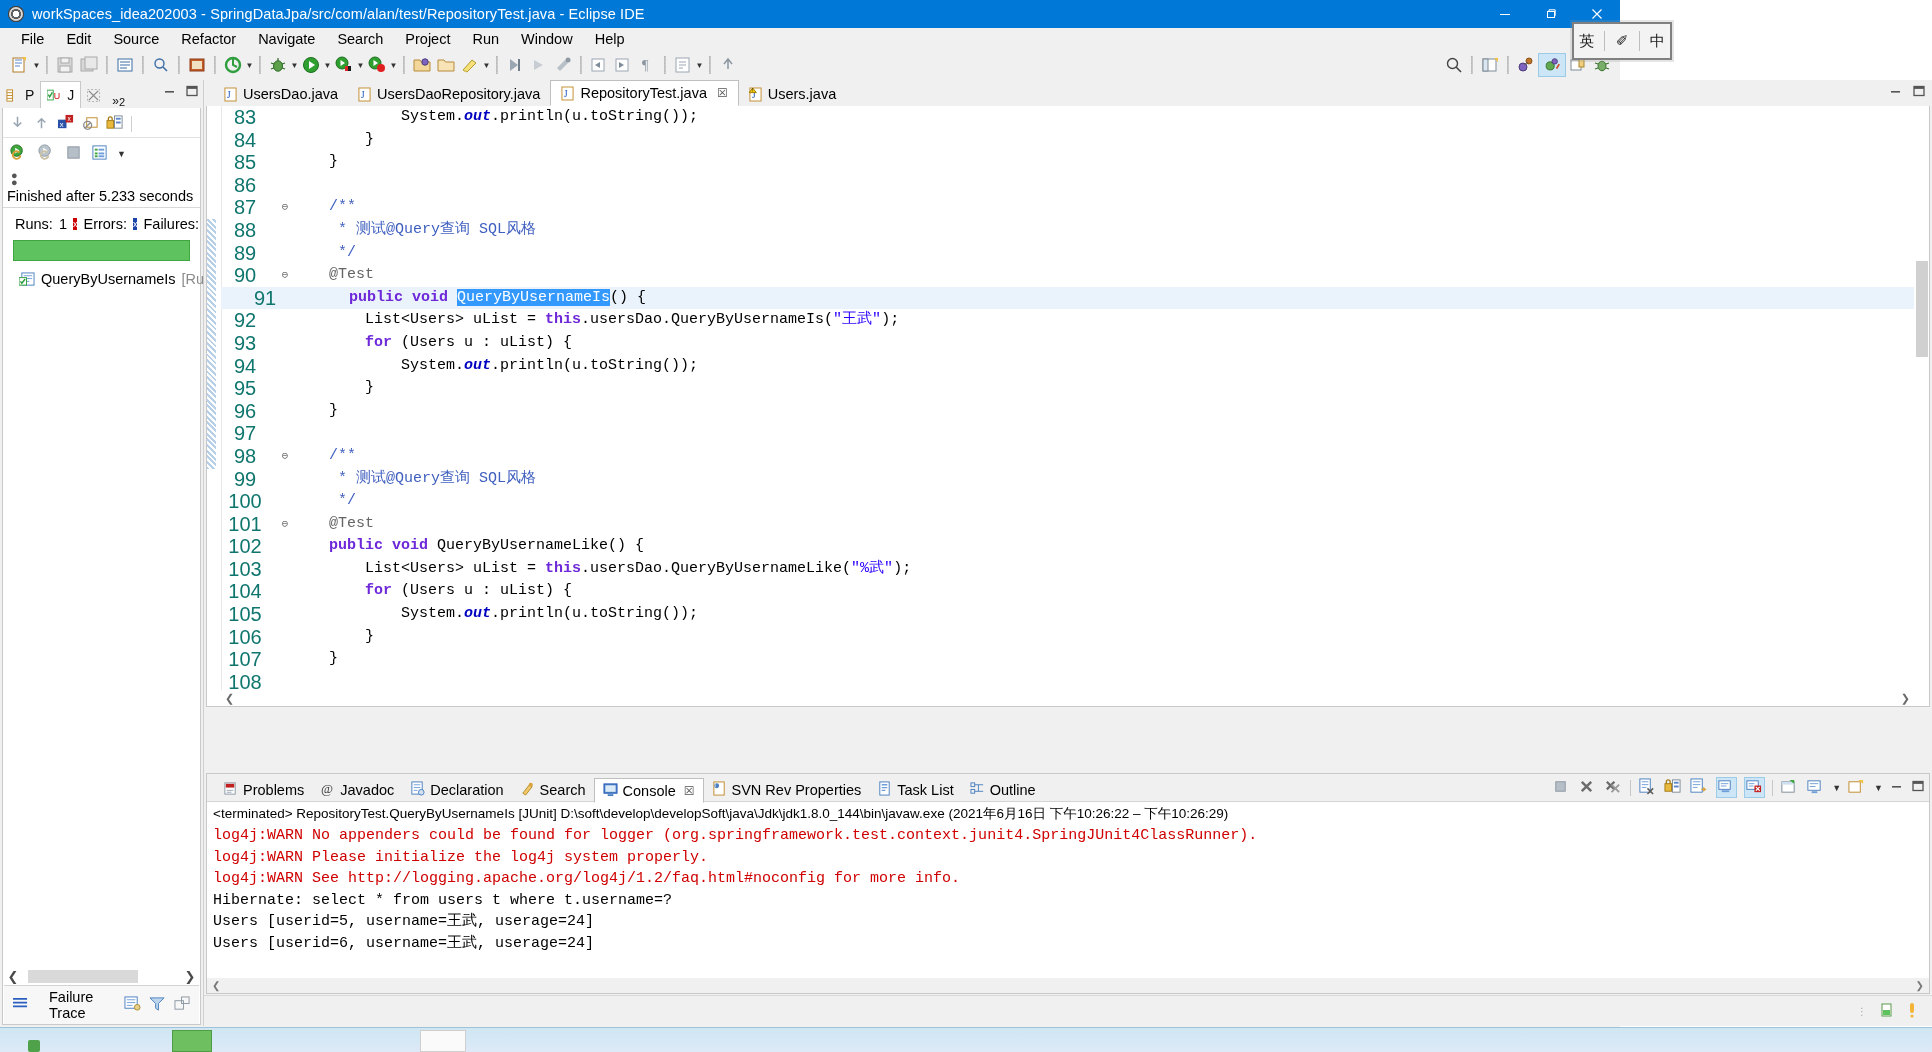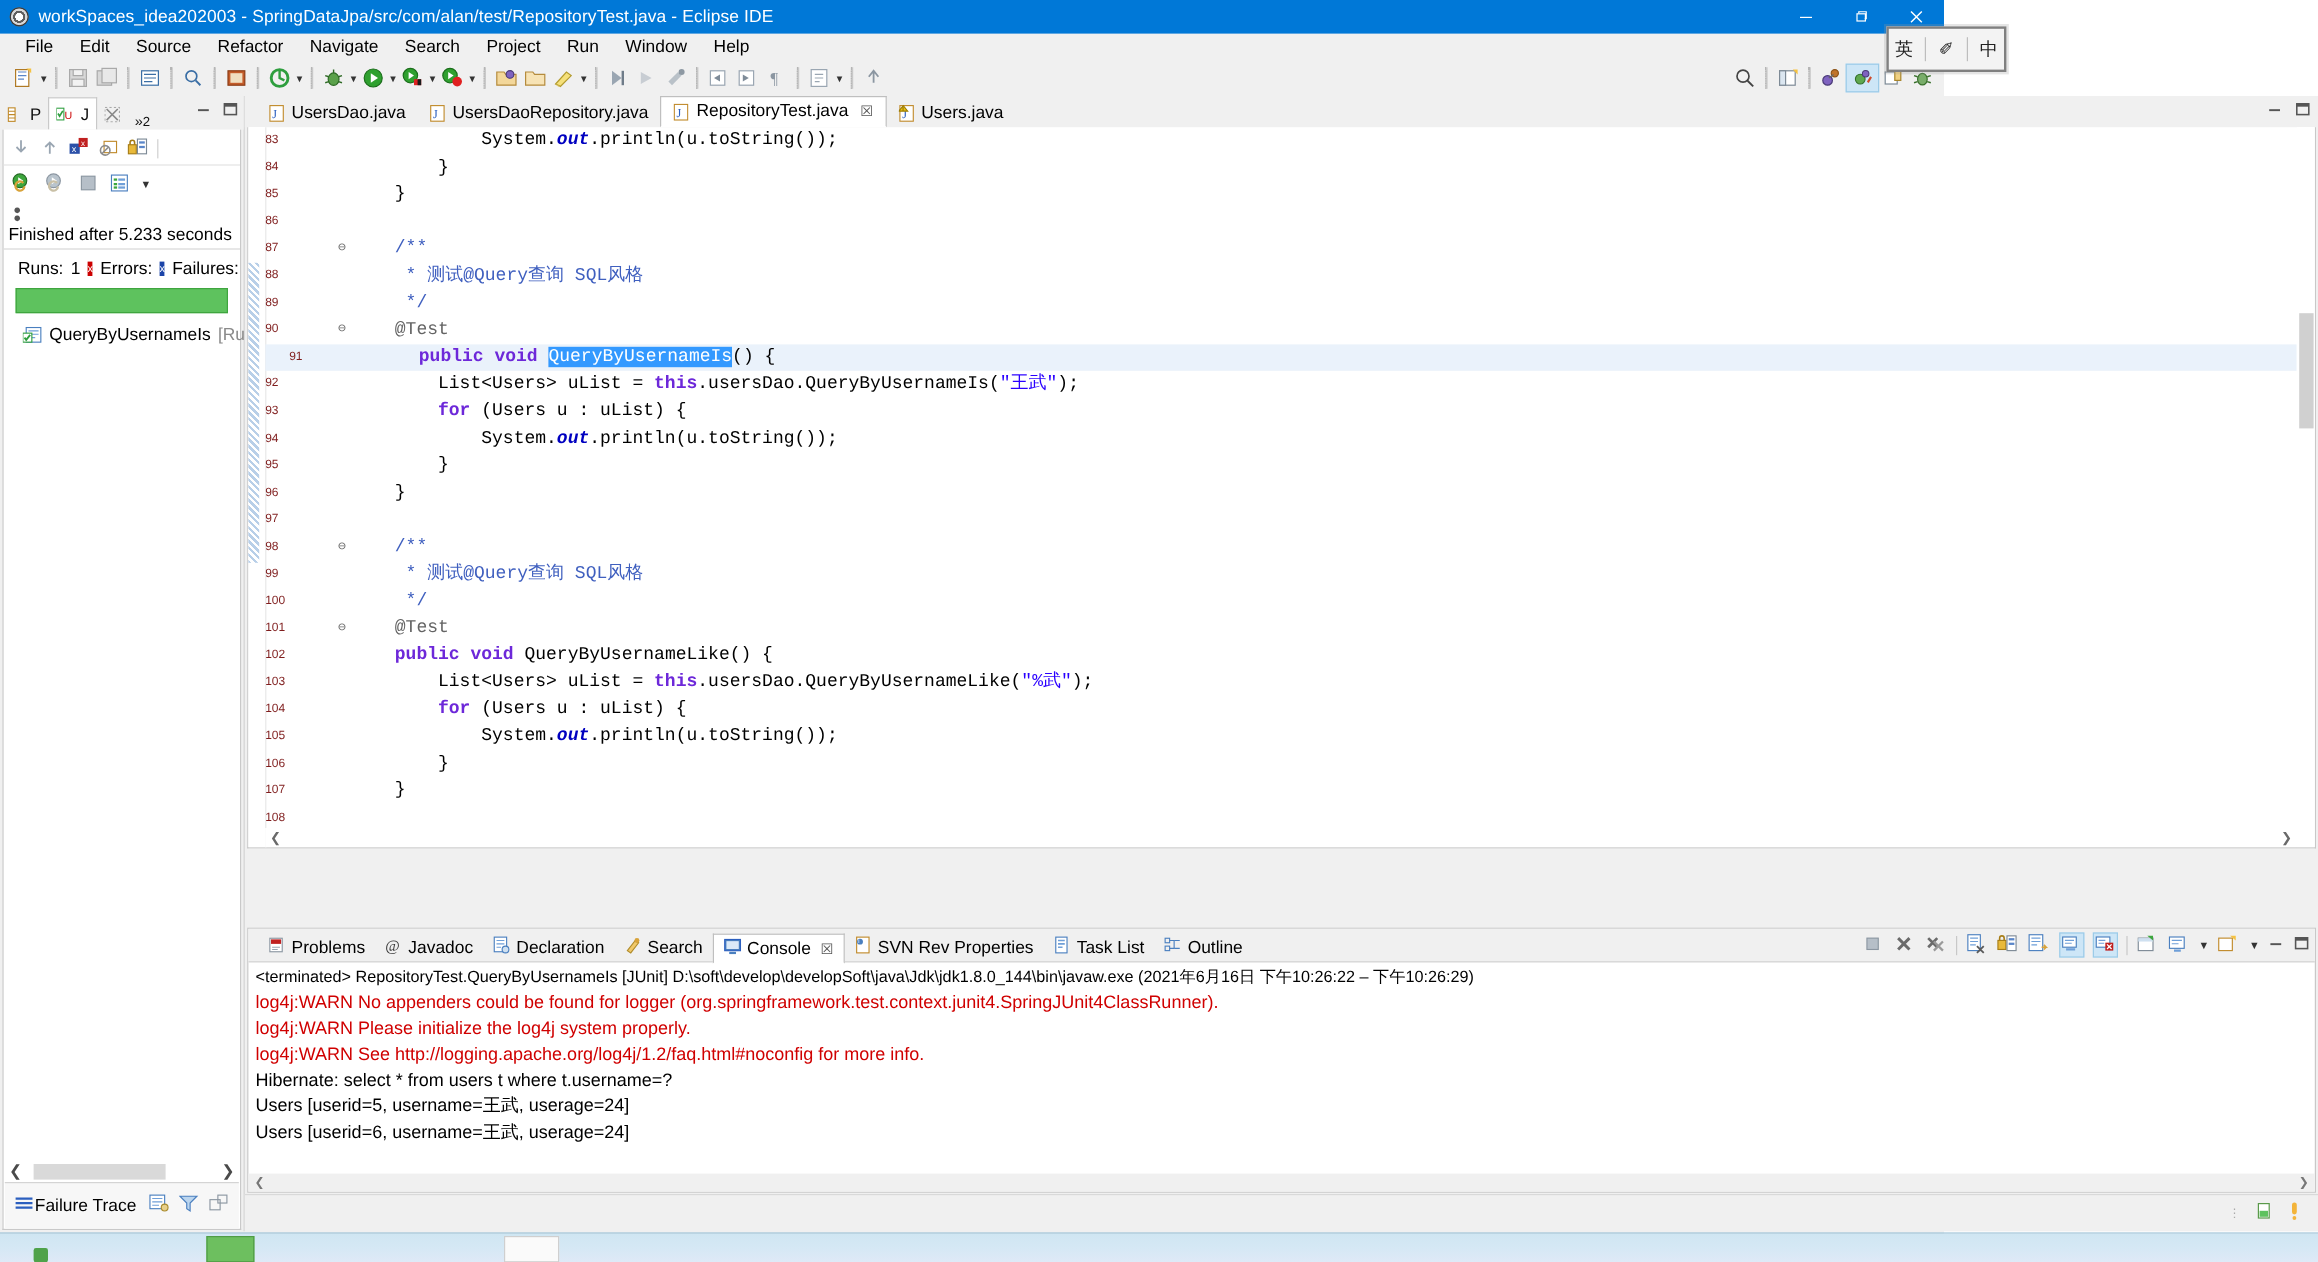--- a/index.html
+++ b/index.html
@@ -53,21 +53,21 @@
   .err-box{width:12px;height:12px;background:#c00;display:inline-flex;align-items:center;justify-content:center;color:#fff;font-size:9px;font-family:"Liberation Sans",sans-serif;}
   .fail-box{width:12px;height:12px;background:#1b44a8;display:inline-flex;align-items:center;justify-content:center;color:#fff;font-size:9px;}
   .progressbar{margin:4px 10px 6px 10px;height:19px;background:#5ec25e;border:1px solid #3fa53f;}
   .tree-row{display:flex;align-items:center;gap:6px;padding:4px 6px 0 16px;font-size:14.5px;}
   .tree-ico{width:16px;height:15px;position:relative;}
   .grey{color:#8a8a8a;}
   .hscroll{position:absolute;left:1px;right:1px;bottom:38px;height:20px;background:#fff;display:flex;align-items:center;}
   .hs-arrow{width:18px;text-align:center;color:#4a4a4a;font-size:13px;}
   .hs-track{flex:1;height:13px;background:#fff;position:relative;}
   .hs-thumb{position:absolute;left:6px;top:0;width:110px;height:13px;background:#d9d9d9;}
-  .failure-trace{position:absolute;left:1px;right:1px;bottom:0;height:38px;border-top:1px solid #d4d4d4;display:flex;align-items:center;padding-left:8px;gap:0;background:#f7f7f7;}
+  .failure-trace{position:absolute;left:1px;right:1px;bottom:0;height:38px;border-top:1px solid #d4d4d4;display:flex;align-items:center;padding-left:8px;gap:20px;background:#f7f7f7;}
   .ft-label{font-size:14.5px;}
   .ft-icons{margin-left:auto;display:flex;gap:8px;padding-right:8px;}
 
   
   .right-area{position:absolute;left:204px;top:0;right:0;height:946px;background:#f0f0f0;}
 
   
   .etabs{height:26px;display:flex;align-items:flex-end;background:#f0f0f0;position:relative;padding-left:10px;}
   .etab{display:flex;align-items:center;gap:6px;height:24px;padding:0 10px;font-size:14.5px;color:#000;}
   .etab.active{background:#fff;border:1px solid #bfbfbf;border-bottom:1px solid #fff;position:relative;z-index:2;}
@@ -76,22 +76,22 @@
   .jfile{width:13px;height:15px;position:relative;display:inline-block;}
 
   
   .editor-wrap{position:relative;height:600px;background:#fff;border:1px solid #c8c8c8;border-top:none;margin:0 2px;}
   .ruler-left{position:absolute;left:0;top:0;width:14px;height:100%;background:#fff;border-right:1px solid #e8e8e8;}
   .changebar{position:absolute;left:0;width:9px;background:repeating-linear-gradient(45deg,#b8cfe8 0 2px,#ffffff 2px 4px);}
   .code{position:absolute;left:14px;top:0;right:15px;bottom:16px;overflow:hidden;
     font-family:"Liberation Mono","DejaVu Sans Mono",monospace;font-size:15px;line-height:22.6px;}
   .ln{position:relative;height:22.6px;white-space:pre;display:flex;align-items:center;}
   .ln.hl{background:#eaf2fb;padding-left:20px;}
-  .lnum{display:inline-block;width:48px;text-align:left;color:#7f1d1d;padding-right:8px;flex:none;
-    font-family:"Liberation Sans","DejaVu Sans",sans-serif;font-size:10px;}
+  .lnum{display:inline-block;width:48px;text-align:center;color:#0f766e;padding-right:8px;flex:none;
+    font-family:"Liberation Sans","DejaVu Sans",sans-serif;font-size:20px;}
   .fold{display:inline-block;width:16px;flex:none;color:#6f6f6f;font-size:11px;text-align:center;}
   .src{display:inline-block;white-space:pre;}
   .kw{color:#6d28d9;font-weight:bold;}
   .cmt-j{color:#3f5fbf;}
   .str{color:#2a00ff;}
   .fld{color:#0000c0;font-style:italic;font-weight:bold;}
   .ann{color:#646464;}
   .plain{color:#000;}
   .sel{background:#3399ff;color:#fff;}
   .vscroll{position:absolute;right:0;top:0;width:15px;height:100%;background:#fff;}
@@ -101,21 +101,21 @@
   
   .console-area{position:absolute;left:2px;right:2px;top:693px;bottom:32px;background:#fff;border:1px solid #c8c8c8;}
   .ctabs{height:27px;background:#f0f0f0;display:flex;align-items:flex-end;padding-left:8px;position:relative;border-bottom:1px solid #d4d4d4;}
   .ctab{display:flex;align-items:center;gap:5px;height:23px;padding:0 8px;font-size:14.5px;}
   .ctab.active{background:#fff;border:1px solid #bfbfbf;border-bottom:1px solid #fff;position:relative;top:2px;}
   .ctabs-ctrl{position:absolute;right:4px;top:3px;display:flex;align-items:center;gap:7px;}
   .cbtn{width:19px;height:19px;position:relative;display:inline-block;}
   .cbtn.on{background:#cde6f7;border:1px solid #9ccbe8;}
   .console-head{font-size:13.5px;padding:3px 6px 2px 6px;color:#000;
     font-family:Liberation Sans, sans-serif;}
-  .console-out{padding:0 6px;font-family:Liberation Sans, sans-serif;font-size:15px;line-height:21.5px;}
+  .console-out{padding:0 6px;font-family:Liberation Mono, monospace;font-size:15px;line-height:21.5px;}
   .c-red{color:#d00000;}
   .c-blk{color:#000;}
   .console-hs{position:absolute;left:0;right:0;bottom:0;height:15px;background:#f0f0f0;display:flex;align-items:center;justify-content:space-between;padding:0 5px;color:#777;font-size:10px;}
 
   
   .statusbar{position:absolute;left:0;right:0;bottom:0;height:30px;background:#f0f0f0;border-top:1px solid #d9d9d9;display:flex;align-items:center;}
   .status-right{margin-left:auto;display:flex;align-items:center;gap:10px;padding-right:14px;}
   .status-dots{color:#aaa;font-size:10px;letter-spacing:1px;}
 
   

